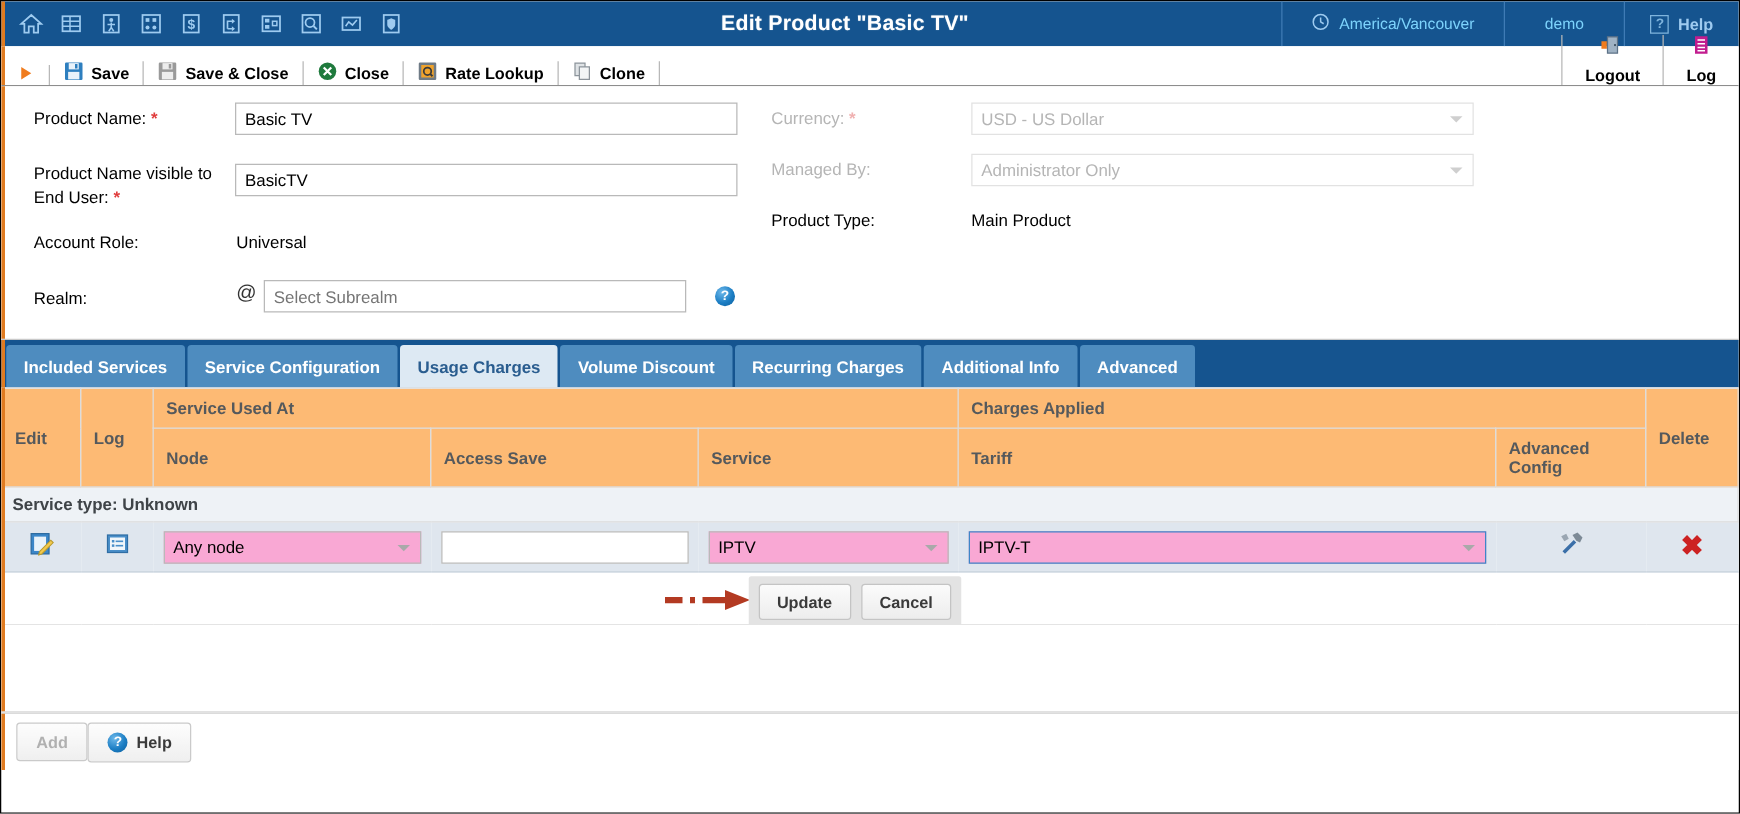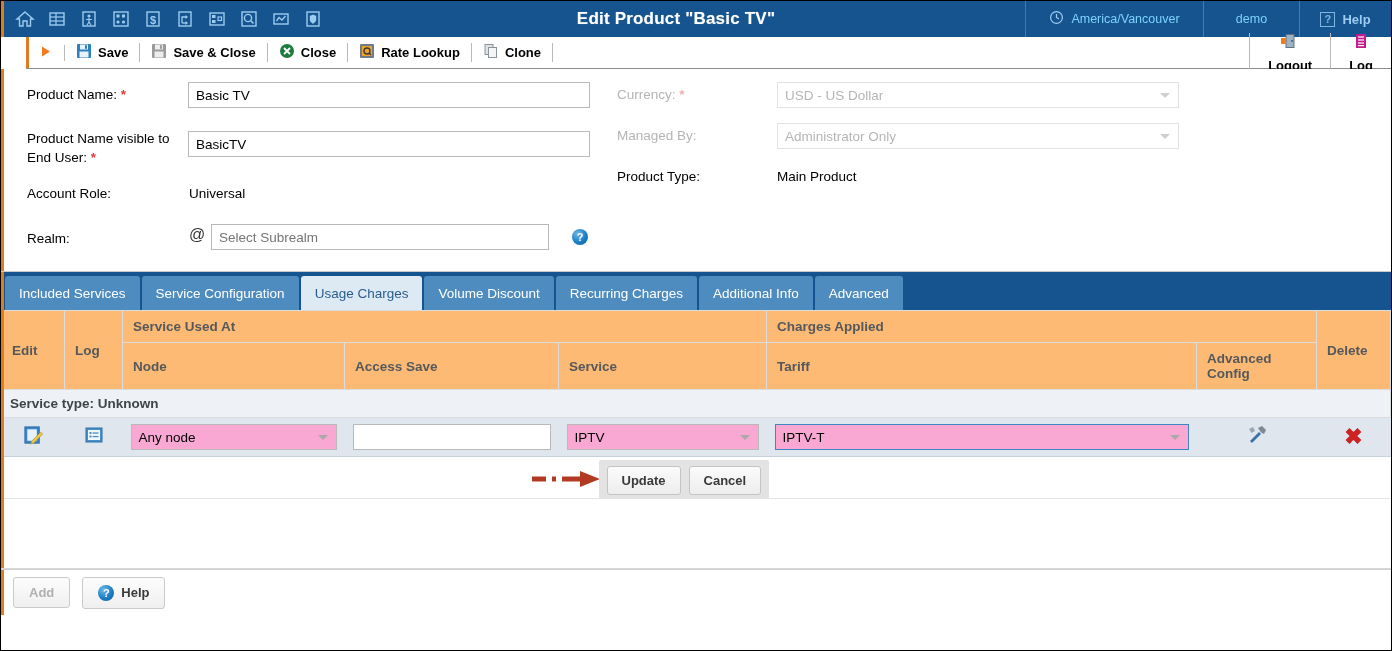--- a/index.html
+++ b/index.html
@@ -65,23 +65,22 @@
     font-size: 11px; font-weight: bold;
     display: flex; align-items: center; justify-content: center;
     line-height: 1;
   }
 
   
   .toolbar {
     height: 32px;
     background: #ffffff;
     border-bottom: 1px solid #8d8d8d;
-    display: flex; align-items: center;
+    display: flex; align-items: flex-end;
     position: relative;
-    margin-left: 25px;
   }
   .toolbar::before{
     content:""; position:absolute; left:0; top:0; bottom:0; width:3px;
     background:#e07b20; z-index:2;
   }
   .tb-btn {
     display: flex; align-items: center; gap: 6px;
     padding: 0 11px;
     border-right: 1px solid #b8b8b8;
     font-size: 13px; font-weight: bold; color: #000;
@@ -154,21 +153,21 @@
     content:""; position:absolute; left:0; top:0; bottom:0; width:3px;
     background:#e07b20; z-index:3;
   }
   .tab {
     height: 34px;
     display: flex; align-items: center;
     padding: 14px 14px;
     margin-right: 2px;
     background: #4e8cbf;
     color: #ffffff;
-    font-size: 13.5px; font-weight: normal;
+    font-size: 13.5px; font-weight: bold;
     border-top-left-radius: 3px; border-top-right-radius: 3px;
     cursor: pointer;
     white-space: nowrap;
     margin-top: 17px;
   }
   .tab.active {
     background: #dde9f3;
     color: #2a5d8f;
   }
 
@@ -241,21 +240,21 @@
     font-family:"Liberation Sans", sans-serif;
   }
   .arrow-ann { position:absolute; left:528px; top:13px; }
 
   .emptyfill { height:70px; background:#fff; border-bottom:1px solid #d8d8d8; position:relative; }
   .emptyfill::before{ content:""; position:absolute; left:0; top:0; bottom:0; width:3px; background:#e07b20; }
 
   
   .footer {
     height: 46px; background:#fff; border-top:1px solid #d0d0d0;
-    display:flex; align-items:center; gap:12px; padding-left:12px;
+    display:flex; align-items:center; gap:0; padding-left:12px;
     position:relative;
   }
   .footer::before{ content:""; position:absolute; left:0; top:0; bottom:0; width:3px; background:#e07b20; }
   .fbtn {
     background: linear-gradient(#fdfdfd,#efefef);
     border:1px solid #cacaca; border-radius:3px;
     font-size:13px; font-weight:bold; color:#6f6f6f;
     padding:7px 15px; cursor:pointer;
     display:flex; align-items:center; gap:7px;
     font-family:"Liberation Sans", sans-serif;

